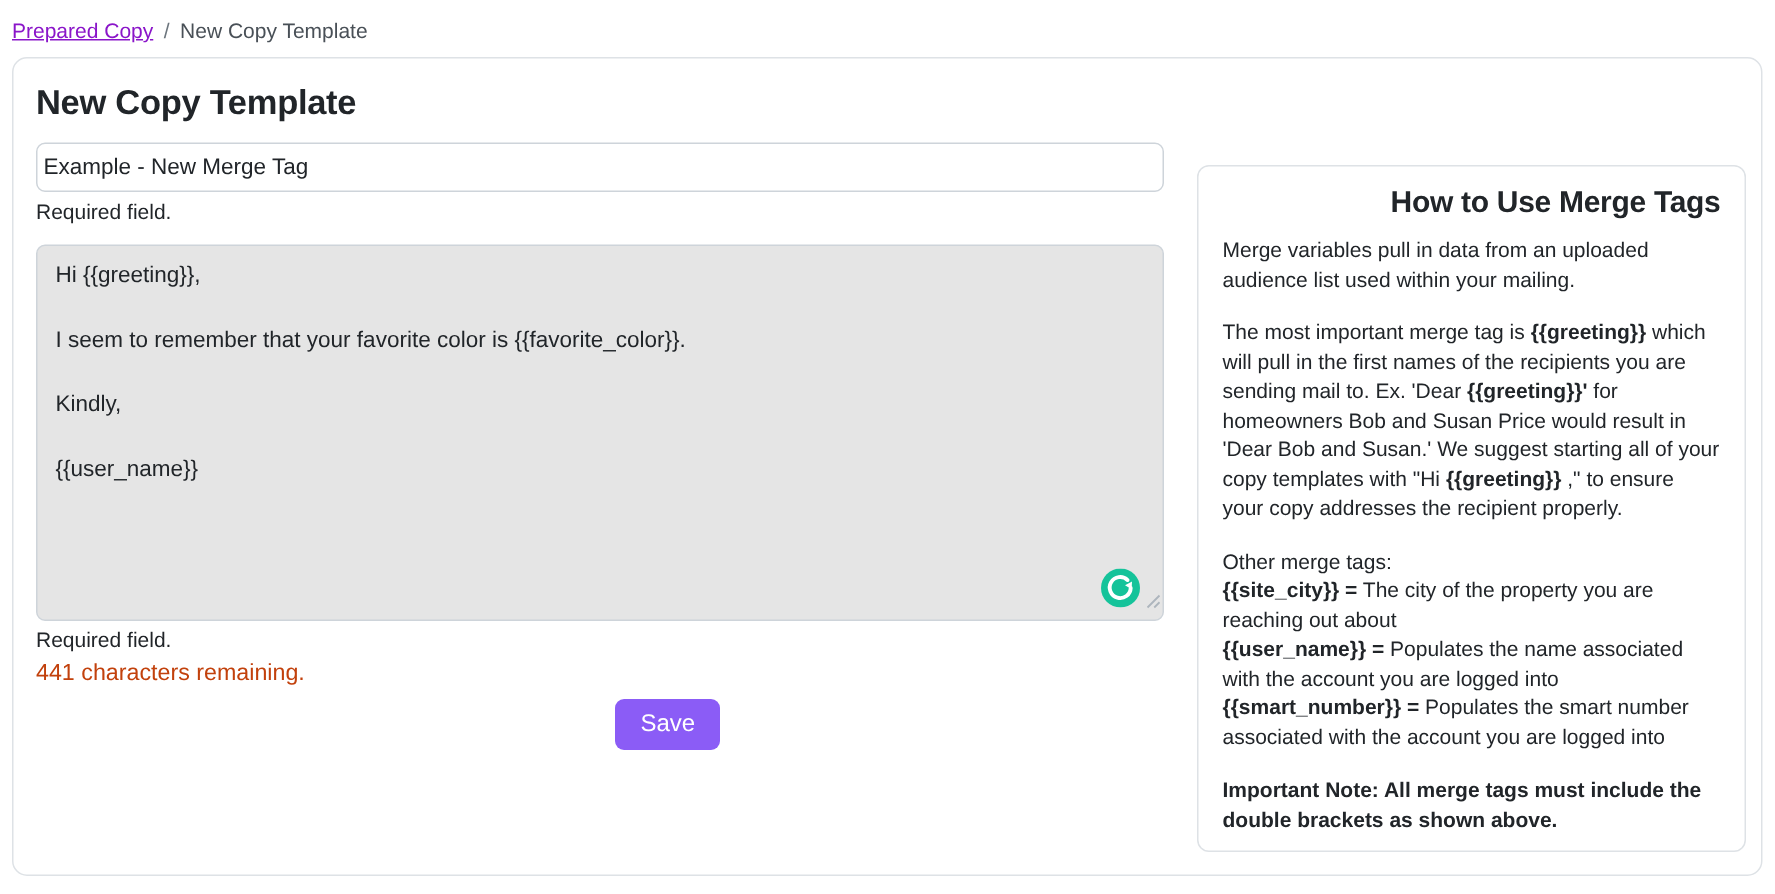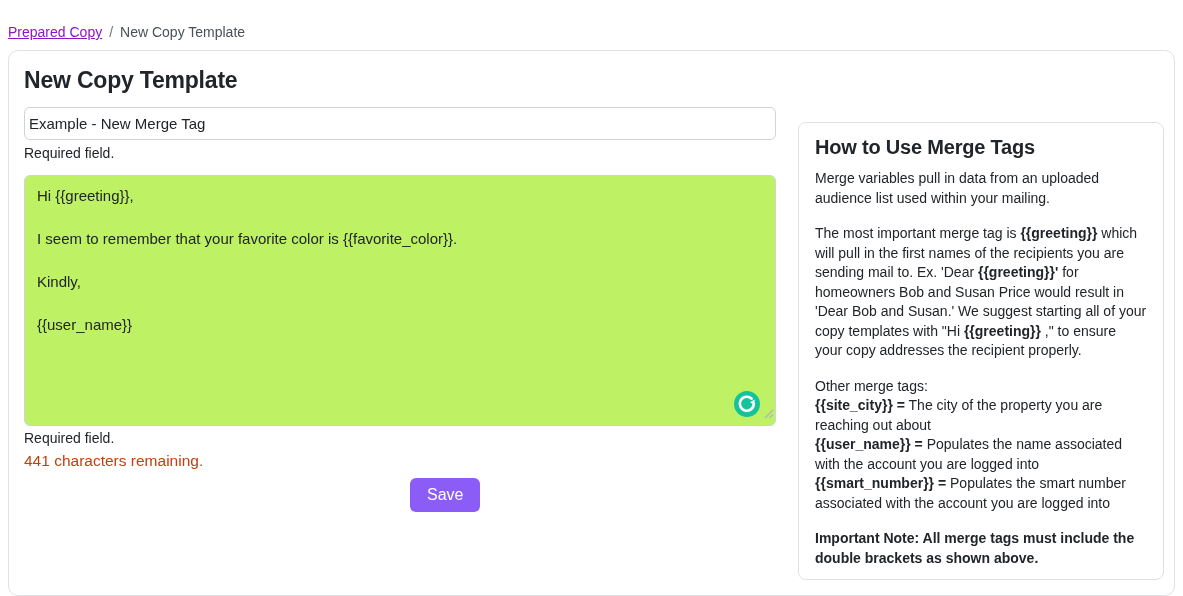--- a/index.html
+++ b/index.html
@@ -5,21 +5,21 @@
   * { box-sizing: border-box; }
   html, body { margin: 0; padding: 0; }
   body {
     width: 1183px; height: 596px;
     background: #ffffff;
     font-family: "Liberation Sans", sans-serif;
     color: #212529;
     overflow: hidden;
   }
   
-  .breadcrumb { padding: 11px 8px 9px 8px; font-size: 14px; line-height: 18px; margin-top: 12px; }
+  .breadcrumb { padding: 11px 8px 9px 8px; font-size: 14px; line-height: 18px; }
   .breadcrumb a { color: #8a15c9; text-decoration: underline; cursor: pointer; }
   .breadcrumb .sep { color: #6c757d; margin: 0 7px; }
   .breadcrumb .current { color: #495057; }
 
   
   .card {
     margin: 0 8px;
     height: 546px;
     background: #fff;
     border: 1px solid #dee2e6;
@@ -43,21 +43,21 @@
     font-family: "Liberation Sans", sans-serif;
     outline: none; background: #fff;
   }
   .hint { font-size: 14px; color: #212529; margin: 5px 0 14px 0; }
   .ta-wrap { position: relative; width: 752px; height: 251px; }
   .body-textarea {
     width: 100%; height: 100%;
     border: 1px solid #ced4da; border-radius: 6px;
     padding: 9px 12px; font-size: 15px; line-height: 21.5px;
     color: #212529; font-family: "Liberation Sans", sans-serif;
-    resize: none; outline: none; background: #bef264;
+    resize: none; outline: none; background: #e5e5e5;
   }
   .grammarly {
     position: absolute; right: 16px; bottom: 9px;
     width: 26px; height: 26px; cursor: pointer; display: block;
   }
   .resize-handle { position: absolute; right: 2px; bottom: 3px; cursor: nwse-resize; display: block; }
   .hint-bottom { font-size: 14px; color: #212529; margin: 4px 0 0 0; }
   .chars { font-size: 15.5px; color: #c2410c; margin: 6px 0 0 0; }
   .save-btn {
     display: block;
@@ -72,21 +72,21 @@
   .panel {
     width: 366px; flex: none;
     margin-top: 57px;
     height: 458px;
     border: 1px solid #dee2e6; border-radius: 8px;
     padding: 13px 16px 20px 16px;
     overflow: hidden;
   }
   .panel h2 {
     font-size: 20px; font-weight: 700; color: #212529;
-    margin: 0 0 10px 0; letter-spacing: -0.2px;
+    margin: 0 0 10px 0; letter-spacing: -0.2px; text-align: right;
   }
   .panel p { font-size: 14px; line-height: 19.5px; margin: 0 0 16px 0; color: #212529; }
   .panel p:last-child { margin-bottom: 0; }
   .panel b { font-weight: bold; }
 </style>
 </head>
 <body>
 
 <nav class="breadcrumb">
   <a href="#">Prepared Copy</a><span class="sep">/</span><span class="current">New Copy Template</span>

